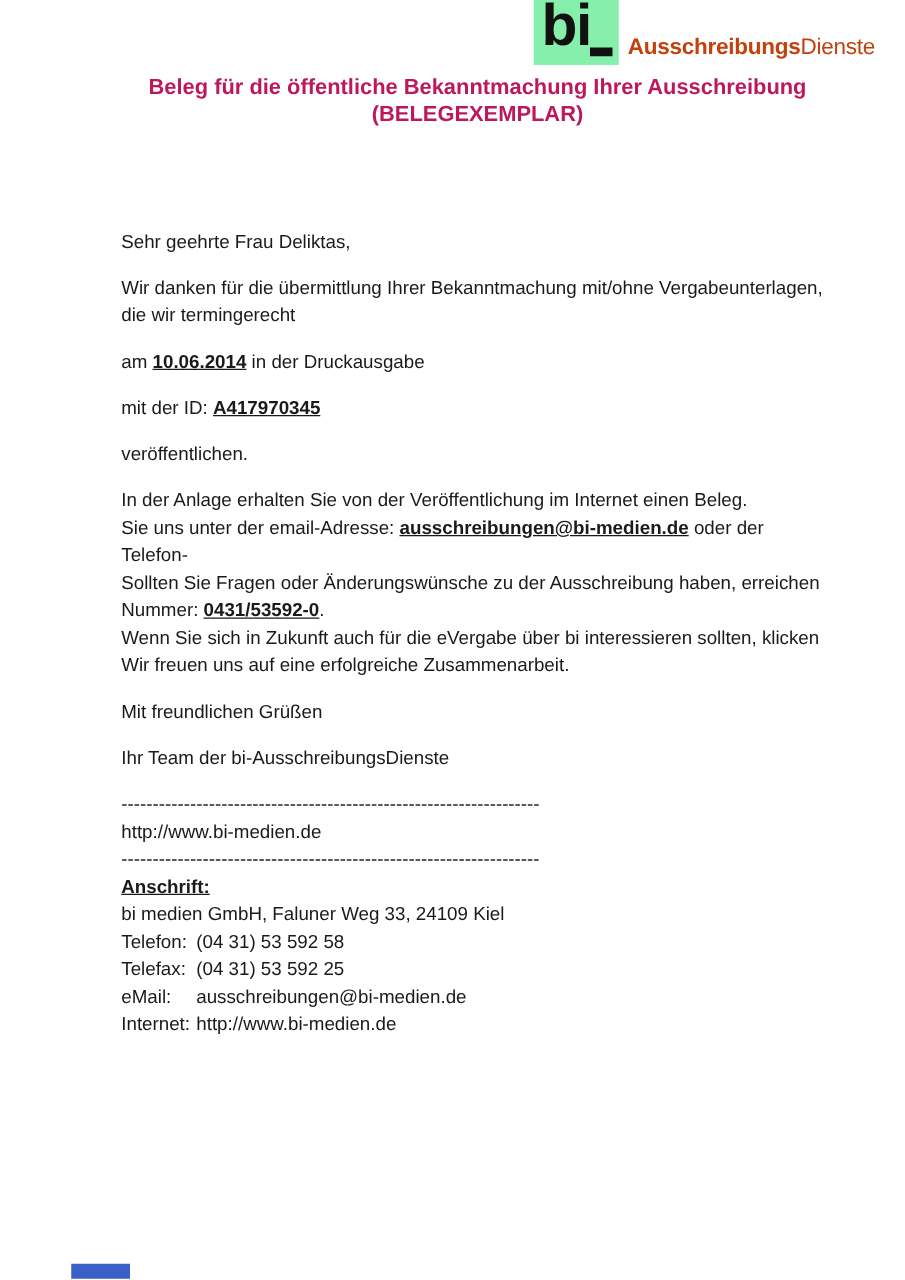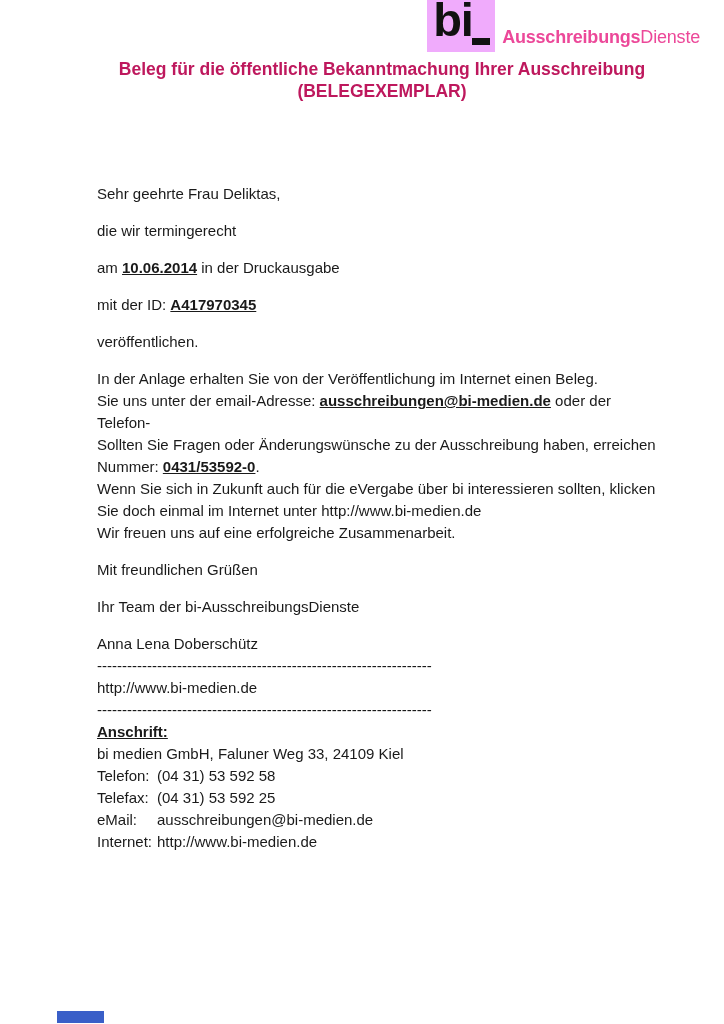--- a/index.html
+++ b/index.html
@@ -18,21 +18,21 @@
     position: absolute;
     top: 0;
     right: 24px;
     display: flex;
     align-items: flex-end;
   }
   .logo-box {
     position: relative;
     width: 68px;
     height: 52px;
-    background: #f0abfc;
+    background: #86efac;
   }
   .logo-bi {
     position: absolute;
     left: 6px;
     top: -8px;
     font-size: 47px;
     font-weight: 700;
     letter-spacing: -1px;
     color: #111111;
   }
@@ -43,21 +43,21 @@
     width: 18px;
     height: 7px;
     background: #111111;
   }
   .logo-wordmark {
     margin-left: 7px;
     padding-bottom: 4px;
     font-size: 18px;
     letter-spacing: -0.2px;
     white-space: nowrap;
-    color: #ec4899;
+    color: #c2410c;
   }
   .logo-wordmark .bold { font-weight: 700; }
   .logo-wordmark .regular { font-weight: 400; }
 
   
   .doc-title {
     margin: 58px 0 0 40px;
     text-align: center;
     font-size: 17.5px;
     font-weight: 700;
@@ -112,20 +112,21 @@
     <div class="line">(BELEGEXEMPLAR)</div>
   </div>
 
   <div class="body-text">
 
     <div class="para">
       <div class="line">Sehr geehrte Frau Deliktas,</div>
     </div>
 
     <div class="para">
+      <div class="line">Wir danken für die übermittlung Ihrer Bekanntmachung mit/ohne Vergabeunterlagen,</div>
       <div class="line">die wir termingerecht</div>
     </div>
 
     <div class="para">
       <div class="line"><span>am </span><b>10.06.2014</b><span> in der Druckausgabe</span></div>
     </div>
 
     <div class="para">
       <div class="line"><span>mit der ID: </span><b>A417970345</b></div>
     </div>
@@ -133,34 +134,32 @@
     <div class="para">
       <div class="line">veröffentlichen.</div>
     </div>
 
     <div class="para">
       <div class="line">In der Anlage erhalten Sie von der Veröffentlichung im Internet einen Beleg.</div>
       <div class="line"><span>Sie uns unter der email-Adresse: </span><b>ausschreibungen@bi-medien.de</b><span> oder der Telefon-</span></div>
       <div class="line">Sollten Sie Fragen oder Änderungswünsche zu der Ausschreibung haben, erreichen</div>
       <div class="line"><span>Nummer: </span><b>0431/53592-0</b><span>.</span></div>
       <div class="line">Wenn Sie sich in Zukunft auch für die eVergabe über bi interessieren sollten, klicken</div>
-      <div class="line">Sie doch einmal im Internet unter http://www.bi-medien.de</div>
       <div class="line">Wir freuen uns auf eine erfolgreiche Zusammenarbeit.</div>
     </div>
 
     <div class="para">
       <div class="line">Mit freundlichen Grüßen</div>
     </div>
 
     <div class="para">
       <div class="line">Ihr Team der bi-AusschreibungsDienste</div>
     </div>
 
     <div class="para">
-      <div class="line">Anna Lena Doberschütz</div>
       <div class="line">-------------------------------------------------------------------</div>
       <div class="line">http://www.bi-medien.de</div>
       <div class="line">-------------------------------------------------------------------</div>
       <div class="line b">Anschrift:</div>
       <div class="line">bi medien GmbH, Faluner Weg 33, 24109 Kiel</div>
       <div class="line contact-row"><span class="contact-label">Telefon:</span><span>(04 31) 53 592 58</span></div>
       <div class="line contact-row"><span class="contact-label">Telefax:</span><span>(04 31) 53 592 25</span></div>
       <div class="line contact-row"><span class="contact-label">eMail:</span><span>ausschreibungen@bi-medien.de</span></div>
       <div class="line contact-row"><span class="contact-label">Internet:</span><span>http://www.bi-medien.de</span></div>
     </div>

